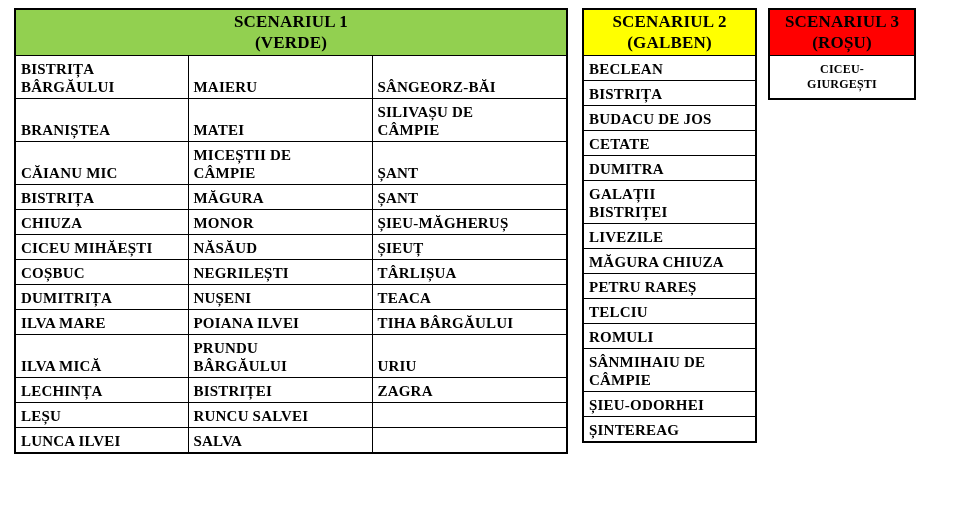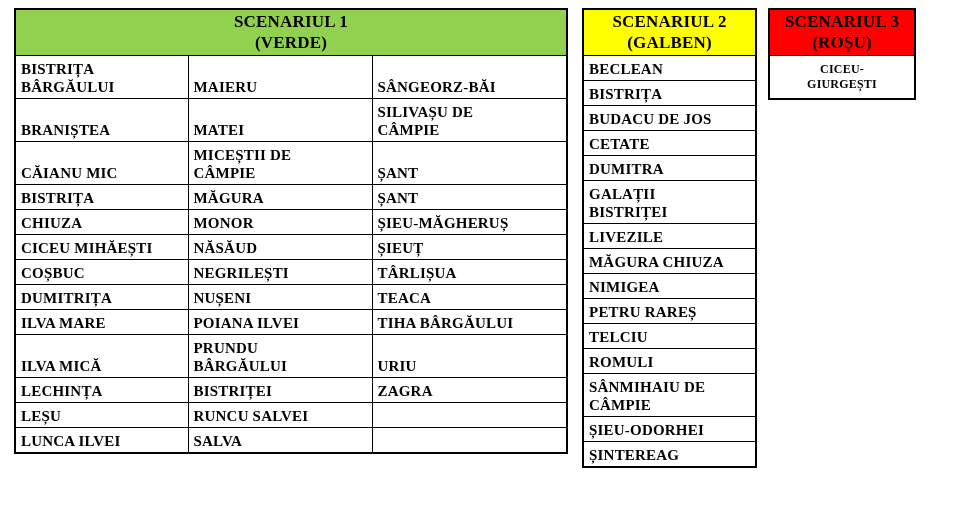--- a/index.html
+++ b/index.html
@@ -186,23 +186,20 @@
             <td class="cell tall">GALAȚII
 BISTRIȚEI</td>
           </tr>
           <tr>
             <td class="cell">LIVEZILE</td>
           </tr>
           <tr>
             <td class="cell">MĂGURA CHIUZA</td>
           </tr>
           <tr>
-            <td class="cell">NIMIGEA</td>
-          </tr>
-          <tr>
             <td class="cell">PETRU RAREȘ</td>
           </tr>
           <tr>
             <td class="cell">TELCIU</td>
           </tr>
           <tr>
             <td class="cell">ROMULI</td>
           </tr>
           <tr>
             <td class="cell tall">SÂNMIHAIU DE

